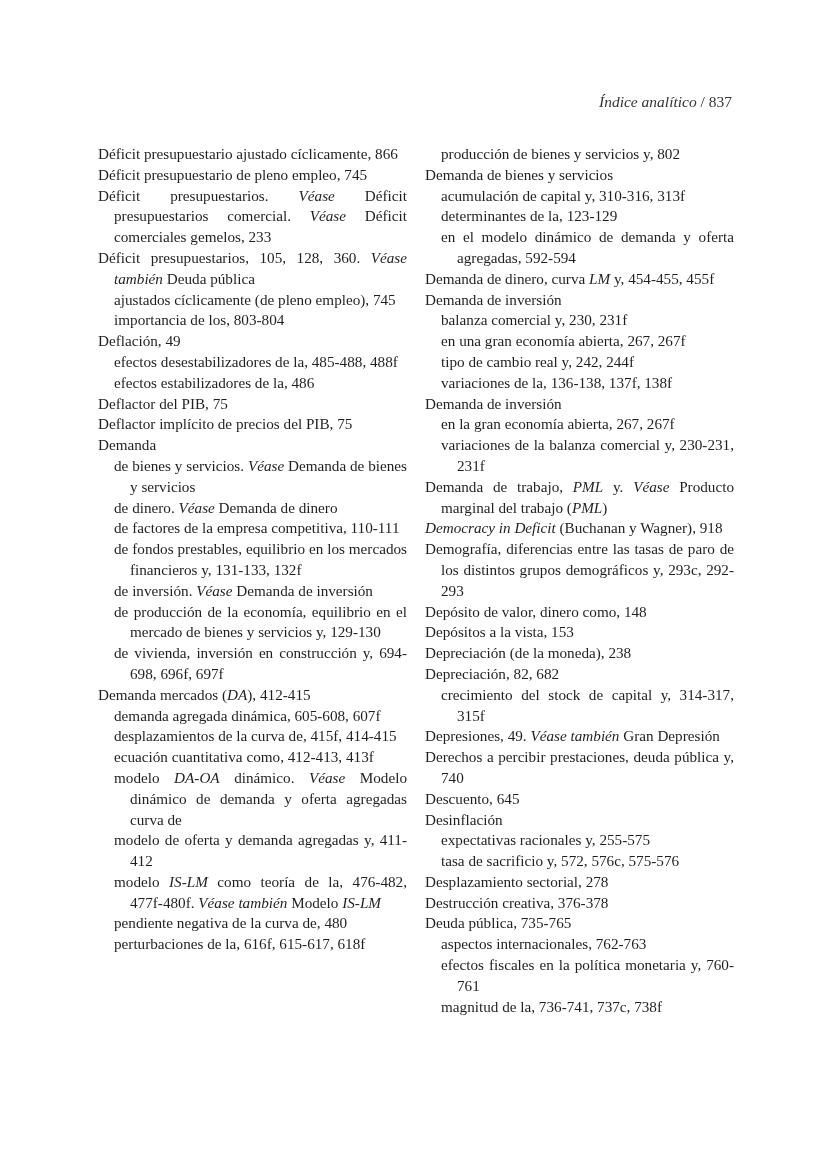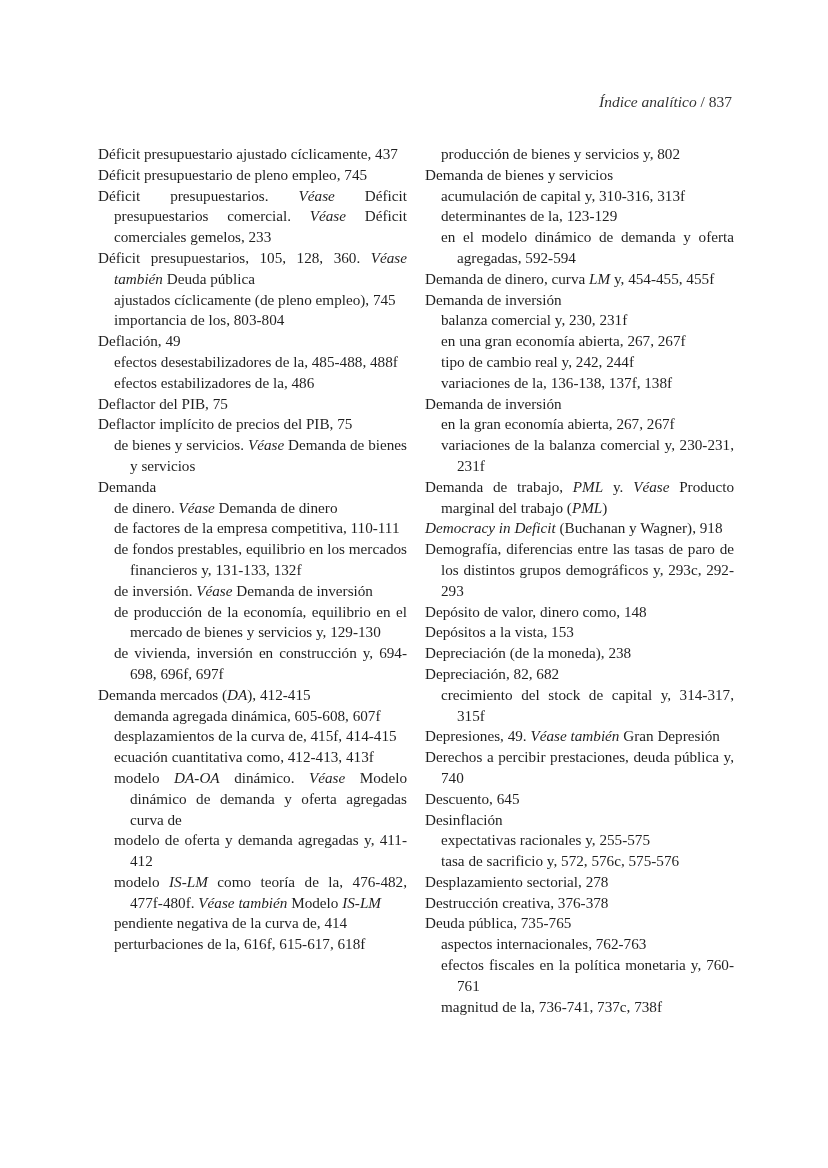--- a/index.html
+++ b/index.html
@@ -16,47 +16,47 @@
   i { font-style:italic; }
 </style>
 </head>
 <body>
 
 <div class="header">
   <i>Índice analítico</i><span> / </span><span>837</span>
 </div>
 
 <div class="col left" id="colL">
-    <div class="entry l0"><span>Déficit presupuestario ajustado cíclicamente, 437</span></div>
+    <div class="entry l0"><span>Déficit presupuestario ajustado cíclicamente, 866</span></div>
     <div class="entry l0"><span>Déficit presupuestario de pleno empleo, 745</span></div>
     <div class="entry l0"><span>Déficit presupuestarios. </span><i>Véase</i><span> Déficit presupuestarios comercial. </span><i>Véase</i><span> Déficit comerciales gemelos, 233</span></div>
     <div class="entry l0"><span>Déficit presupuestarios, 105, 128, 360. </span><i>Véase también</i><span> Deuda pública</span></div>
     <div class="entry l1"><span>ajustados cíclicamente (de pleno empleo), 745</span></div>
     <div class="entry l1"><span>importancia de los, 803-804</span></div>
     <div class="entry l0"><span>Deflación, 49</span></div>
     <div class="entry l1"><span>efectos desestabilizadores de la, 485-488, 488f</span></div>
     <div class="entry l1"><span>efectos estabilizadores de la, 486</span></div>
     <div class="entry l0"><span>Deflactor del PIB, 75</span></div>
     <div class="entry l0"><span>Deflactor implícito de precios del PIB, 75</span></div>
+    <div class="entry l0"><span>Demanda</span></div>
     <div class="entry l1"><span>de bienes y servicios. </span><i>Véase</i><span> Demanda de bienes y servicios</span></div>
-    <div class="entry l0"><span>Demanda</span></div>
     <div class="entry l1"><span>de dinero. </span><i>Véase</i><span> Demanda de dinero</span></div>
     <div class="entry l1"><span>de factores de la empresa competitiva, 110-111</span></div>
     <div class="entry l1"><span>de fondos prestables, equilibrio en los mercados financieros y, 131-133, 132f</span></div>
     <div class="entry l1"><span>de inversión. </span><i>Véase</i><span> Demanda de inversión</span></div>
     <div class="entry l1"><span>de producción de la economía, equilibrio en el mercado de bienes y servicios y, 129-130</span></div>
     <div class="entry l1"><span>de vivienda, inversión en construcción y, 694-698, 696f, 697f</span></div>
     <div class="entry l0"><span>Demanda mercados (</span><i>DA</i><span>), 412-415</span></div>
     <div class="entry l1"><span>demanda agregada dinámica, 605-608, 607f</span></div>
     <div class="entry l1"><span>desplazamientos de la curva de, 415f, 414-415</span></div>
     <div class="entry l1"><span>ecuación cuantitativa como, 412-413, 413f</span></div>
     <div class="entry l1"><span>modelo </span><i>DA-OA</i><span> dinámico. </span><i>Véase</i><span> Modelo dinámico de demanda y oferta agregadas curva de</span></div>
     <div class="entry l1"><span>modelo de oferta y demanda agregadas y, 411-412</span></div>
     <div class="entry l1"><span>modelo </span><i>IS-LM</i><span> como teoría de la, 476-482, 477f-480f. </span><i>Véase también</i><span> Modelo </span><i>IS-LM</i></div>
-    <div class="entry l1"><span>pendiente negativa de la curva de, 414</span></div>
+    <div class="entry l1"><span>pendiente negativa de la curva de, 480</span></div>
     <div class="entry l1"><span>perturbaciones de la, 616f, 615-617, 618f</span></div>
   </div>
 <div class="col right" id="colR">
     <div class="entry l1"><span>producción de bienes y servicios y, 802</span></div>
     <div class="entry l0"><span>Demanda de bienes y servicios</span></div>
     <div class="entry l1"><span>acumulación de capital y, 310-316, 313f</span></div>
     <div class="entry l1"><span>determinantes de la, 123-129</span></div>
     <div class="entry l1"><span>en el modelo dinámico de demanda y oferta agregadas, 592-594</span></div>
     <div class="entry l0"><span>Demanda de dinero, curva </span><i>LM</i><span> y, 454-455, 455f</span></div>
     <div class="entry l0"><span>Demanda de inversión</span></div>

